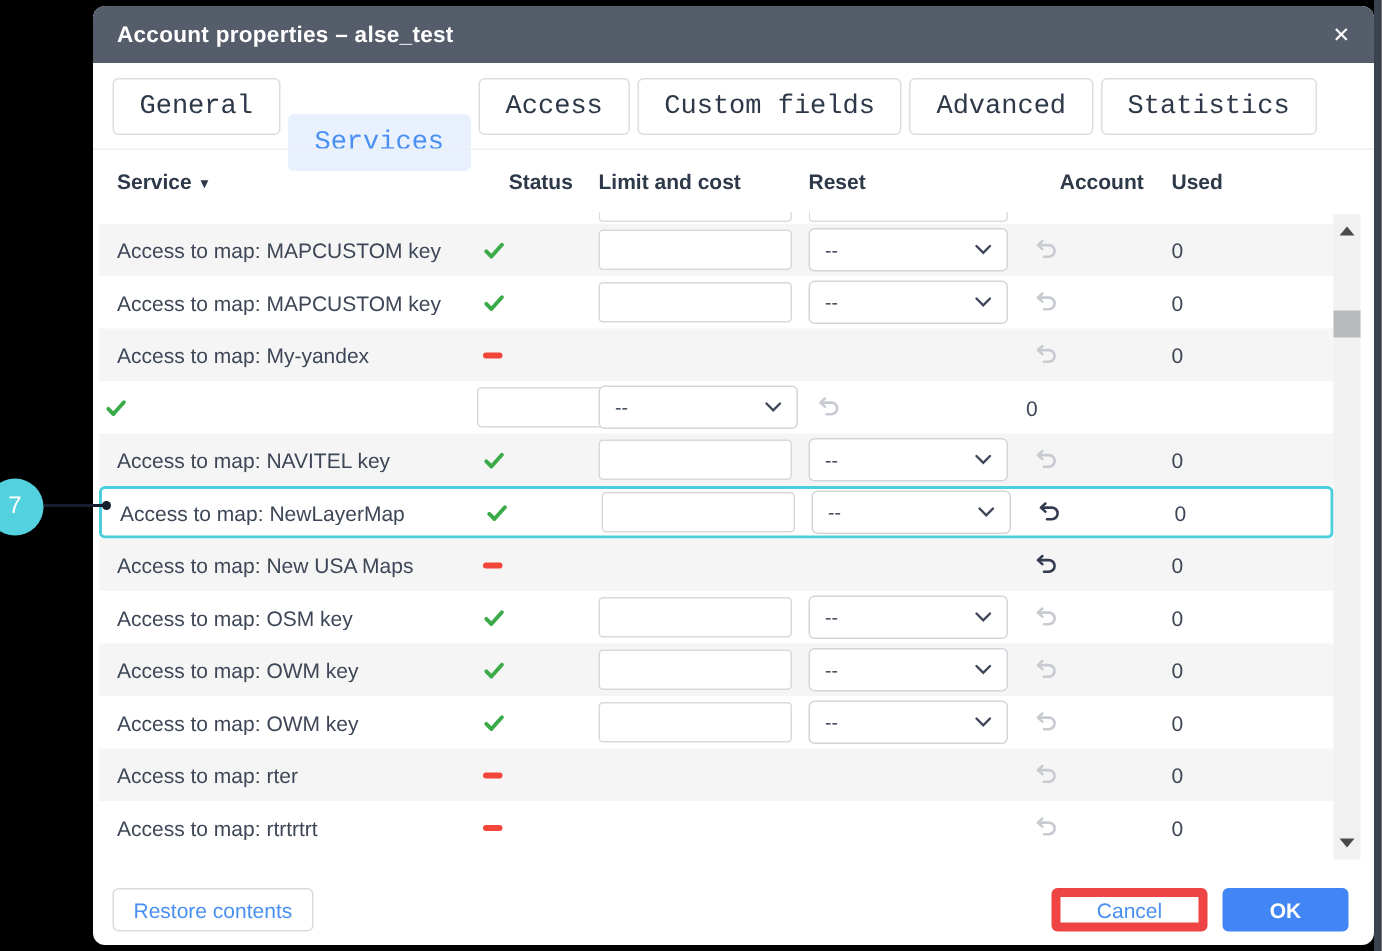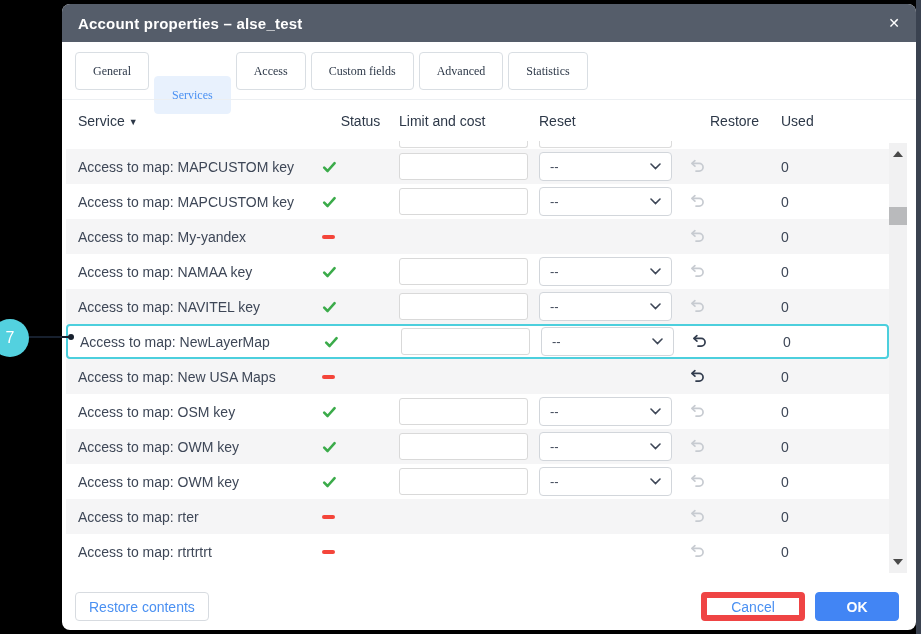--- a/index.html
+++ b/index.html
@@ -12,28 +12,28 @@
 
   
   .titlebar { position:absolute; left:0; top:0; right:0; height:38px; background:#555d6a;
               display:flex; align-items:center; padding:0 16px;justify-content:space-between; }
   .titlebar .title { color:#fff; font-size:15px; font-weight:600; letter-spacing:.2px; }
   .close-x { margin-left:auto; color:#fff; font-size:14px; cursor:pointer; line-height:1; }
 
   
   .tabs { position:absolute; left:13px; top:48px; display:flex; gap:5px; }
   .tab { height:38px; padding:0 17px; background:#fff; border:1px solid #d9dee3; border-radius:4px;
-         font-family:Liberation Serif, serif; font-size:12px; color:#2d3848; cursor:pointer; }
+         font-family:Liberation Mono, monospace; font-size:18px; color:#2d3848; cursor:pointer; }
   .tab.active { background:#e8f1fd; border-color:#e8f1fd; color:#4a90f2; font-weight:500;margin-top:24px; }
   .tabs-divider { position:absolute; left:0; right:0; top:95px; height:1px; background:#eceff2; }
 
   
   .grid-cols { display:grid; grid-template-columns:252px 81px 140px 145px 97px 1fr; align-items:center; }
   .thead { position:absolute; left:4px; right:27px; top:96px; height:41px; color:#2d3848;
-           font-size:14px; font-weight:400; }
+           font-size:14px; font-weight:700; }
   .thead .h { padding-left:0; }
   .thead .h.service { padding-left:12px; display:flex; align-items:center; gap:4px; }
   .sort-arrow { font-size:9px; color:#2d3848; margin-top:2px; }
   .thead .h.status, .thead .h.default { padding-left:4px;text-align:center; }
 
   
   .viewport { position:absolute; left:0; right:0; top:137px; height:436px; background:#fff; }
   .rows { position:absolute; left:4px; top:0; width:823px; }
 
   .partial-row { height:8px; background:#fff; position:relative; }
@@ -102,21 +102,21 @@
   <div class="tabs-divider"></div>
 
   <div class="thead grid-cols">
     <div class="h service">
       <span>Service</span>
       <span class="sort-arrow">▼</span>
     </div>
     <div class="h status">Status</div>
     <div class="h limit">Limit and cost</div>
     <div class="h reset">Reset</div>
-    <div class="h default">Restore</div>
+    <div class="h default">Account</div>
     <div class="h used">Used</div>
   </div>
 
   <div class="viewport">
     <div class="rows">
       <div class="partial-row">
         <div class="ghost-box ghost-input"></div>
         <div class="ghost-box ghost-select"></div>
       </div>
 
@@ -187,21 +187,20 @@
             <button class="undo-btn">
               <svg width="15" height="15" viewBox="0 0 14 14" fill="none" stroke="currentColor" stroke-width="1.6" stroke-linecap="round" stroke-linejoin="round">
                 <path d="M4.6 1.6 L1.8 4.1 L4.6 6.6"></path>
                 <path d="M2.3 4.1 H8.6 A3.6 3.6 0 0 1 8.6 11.3 H5.6"></path>
               </svg>
             </button>
           </div>
           <div class="cell used">0</div>
         </div>
         <div class="row grid-cols">
-          <div class="cell service">Access to map: NAMAA key</div>
           <div class="cell status">
             <svg width="15" height="14" viewBox="0 0 15 14">
               <path d="M2.2 7.6 L5.6 11 L12.6 3.2" fill="none" stroke="#3bab4a" stroke-width="2.6" stroke-linecap="round" stroke-linejoin="round"></path>
             </svg>
           </div>
           <div class="cell limit"><input type="text" class="limit-input" style=""></div>
           <div class="cell reset">
             <div class="select">
               <span class="sel-val">--</span>
               <span class="chev">

